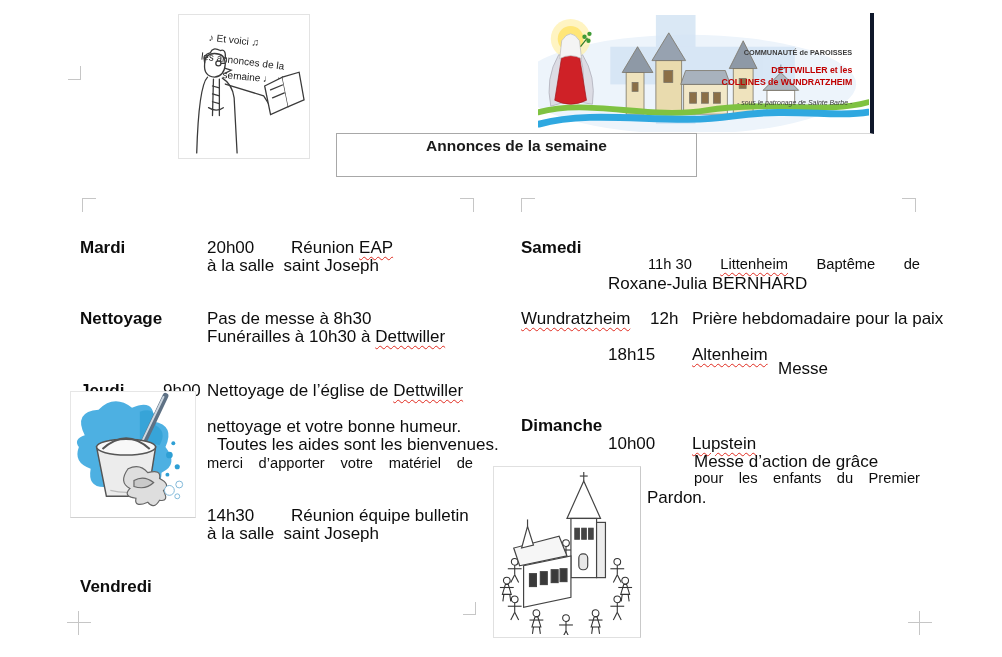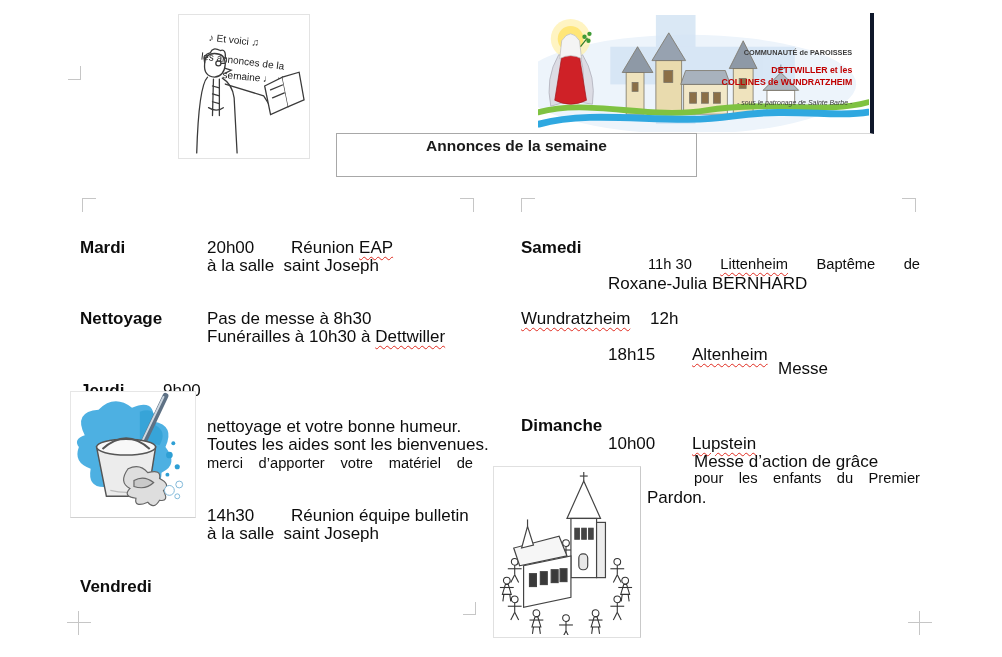--- a/index.html
+++ b/index.html
@@ -114,29 +114,30 @@
   <div class="t" style="left:207px;top:238px;">20h00</div>
   <div class="t" style="left:291px;top:238px;"><span>Réunion</span> <span class="sq">EAP</span></div>
   <div class="t" style="left:207px;top:256px;">à la salle  saint Joseph</div>
 
   <div class="t b" style="left:80px;top:309px;">Nettoyage</div>
   <div class="t" style="left:207px;top:309px;">Pas de messe à 8h30</div>
   <div class="t" style="left:207px;top:327px;"><span>Funérailles à 10h30 à</span> <span class="sq">Dettwiller</span></div>
 
   <div class="t b" style="left:80px;top:381px;">Jeudi</div>
   <div class="t" style="left:163px;top:381px;">9h00</div>
+  <div class="t" style="left:207px;top:381px;"><span>Nettoyage de l’église de</span> <span class="sq">Dettwiller</span></div>
   <div class="just" style="left:207px;top:419px;width:266px;margin-top:36px;">
     <span>merci</span>
       <span>d’apporter</span>
       <span>votre</span>
       <span>matériel</span>
       <span>de</span>
   </div>
   <div class="t" style="left:207px;top:417px;">nettoyage et votre bonne humeur.</div>
-  <div class="t" style="left:207px;top:435px;">Toutes les aides sont les bienvenues.</div>
+  <div class="t" style="left:217px;top:435px;">Toutes les aides sont les bienvenues.</div>
 
   <div class="imgbox" style="left:70px;top:391px;width:124px;height:125px;border:1px solid #e6e6e6;border-bottom-color:#d0d0d0;">
     <svg width="122" height="123" viewBox="0 0 124 125">
       <path d="M14,44 Q2,20 28,18 Q44,2 62,16 Q86,6 84,30 Q106,34 96,56 Q110,74 92,82 Q92,102 70,96 Q52,112 40,96 Q16,100 20,78 Q2,72 8,56 Q2,48 14,44 Z" fill="#4db0e2"></path>
       <path d="M70,20 Q88,14 86,34 Q98,40 90,54 L70,48 Z" fill="#2e9fd4" opacity="0.7"></path>
       <circle cx="100" cy="64" r="3.4" fill="#2e9fd4"></circle>
       <circle cx="108" cy="76" r="2.6" fill="#2e9fd4"></circle>
       <circle cx="98" cy="84" r="2" fill="#2e9fd4"></circle>
       <circle cx="104" cy="52" r="2" fill="#2e9fd4"></circle>
       <line x1="96" y1="4" x2="62" y2="76" stroke="#5e7184" stroke-width="6" stroke-linecap="round"></line>
@@ -165,20 +166,21 @@
   <div class="just" style="left:648px;top:256px;width:272px;align-items:center;">
     <span>11h 30</span>
       <span class="sq">Littenheim</span>
       <span>Baptême</span>
       <span>de</span>
   </div>
   <div class="t" style="left:608px;top:274px;">Roxane-Julia BERNHARD</div>
 
   <div class="t" style="left:521px;top:309px;"><span class="sq">Wundratzheim</span></div>
   <div class="t" style="left:650px;top:309px;">12h</div>
+  <div class="t" style="left:692px;top:309px;">Prière hebdomadaire pour la paix</div>
 
   <div class="t" style="left:608px;top:345px;">18h15</div>
   <div class="t" style="left:692px;top:345px;"><span class="sq">Altenheim</span></div>
   <div class="t" style="left:778px;top:345px;margin-top:14px;">Messe</div>
 
   <div class="t b" style="left:521px;top:416px;">Dimanche</div>
   <div class="t" style="left:608px;top:434px;">10h00</div>
   <div class="t" style="left:692px;top:434px;"><span class="sq">Lupstein</span></div>
   <div class="t" style="left:694px;top:452px;">Messe d’action de grâce</div>
   <div class="just" style="left:694px;top:470px;width:226px;">

